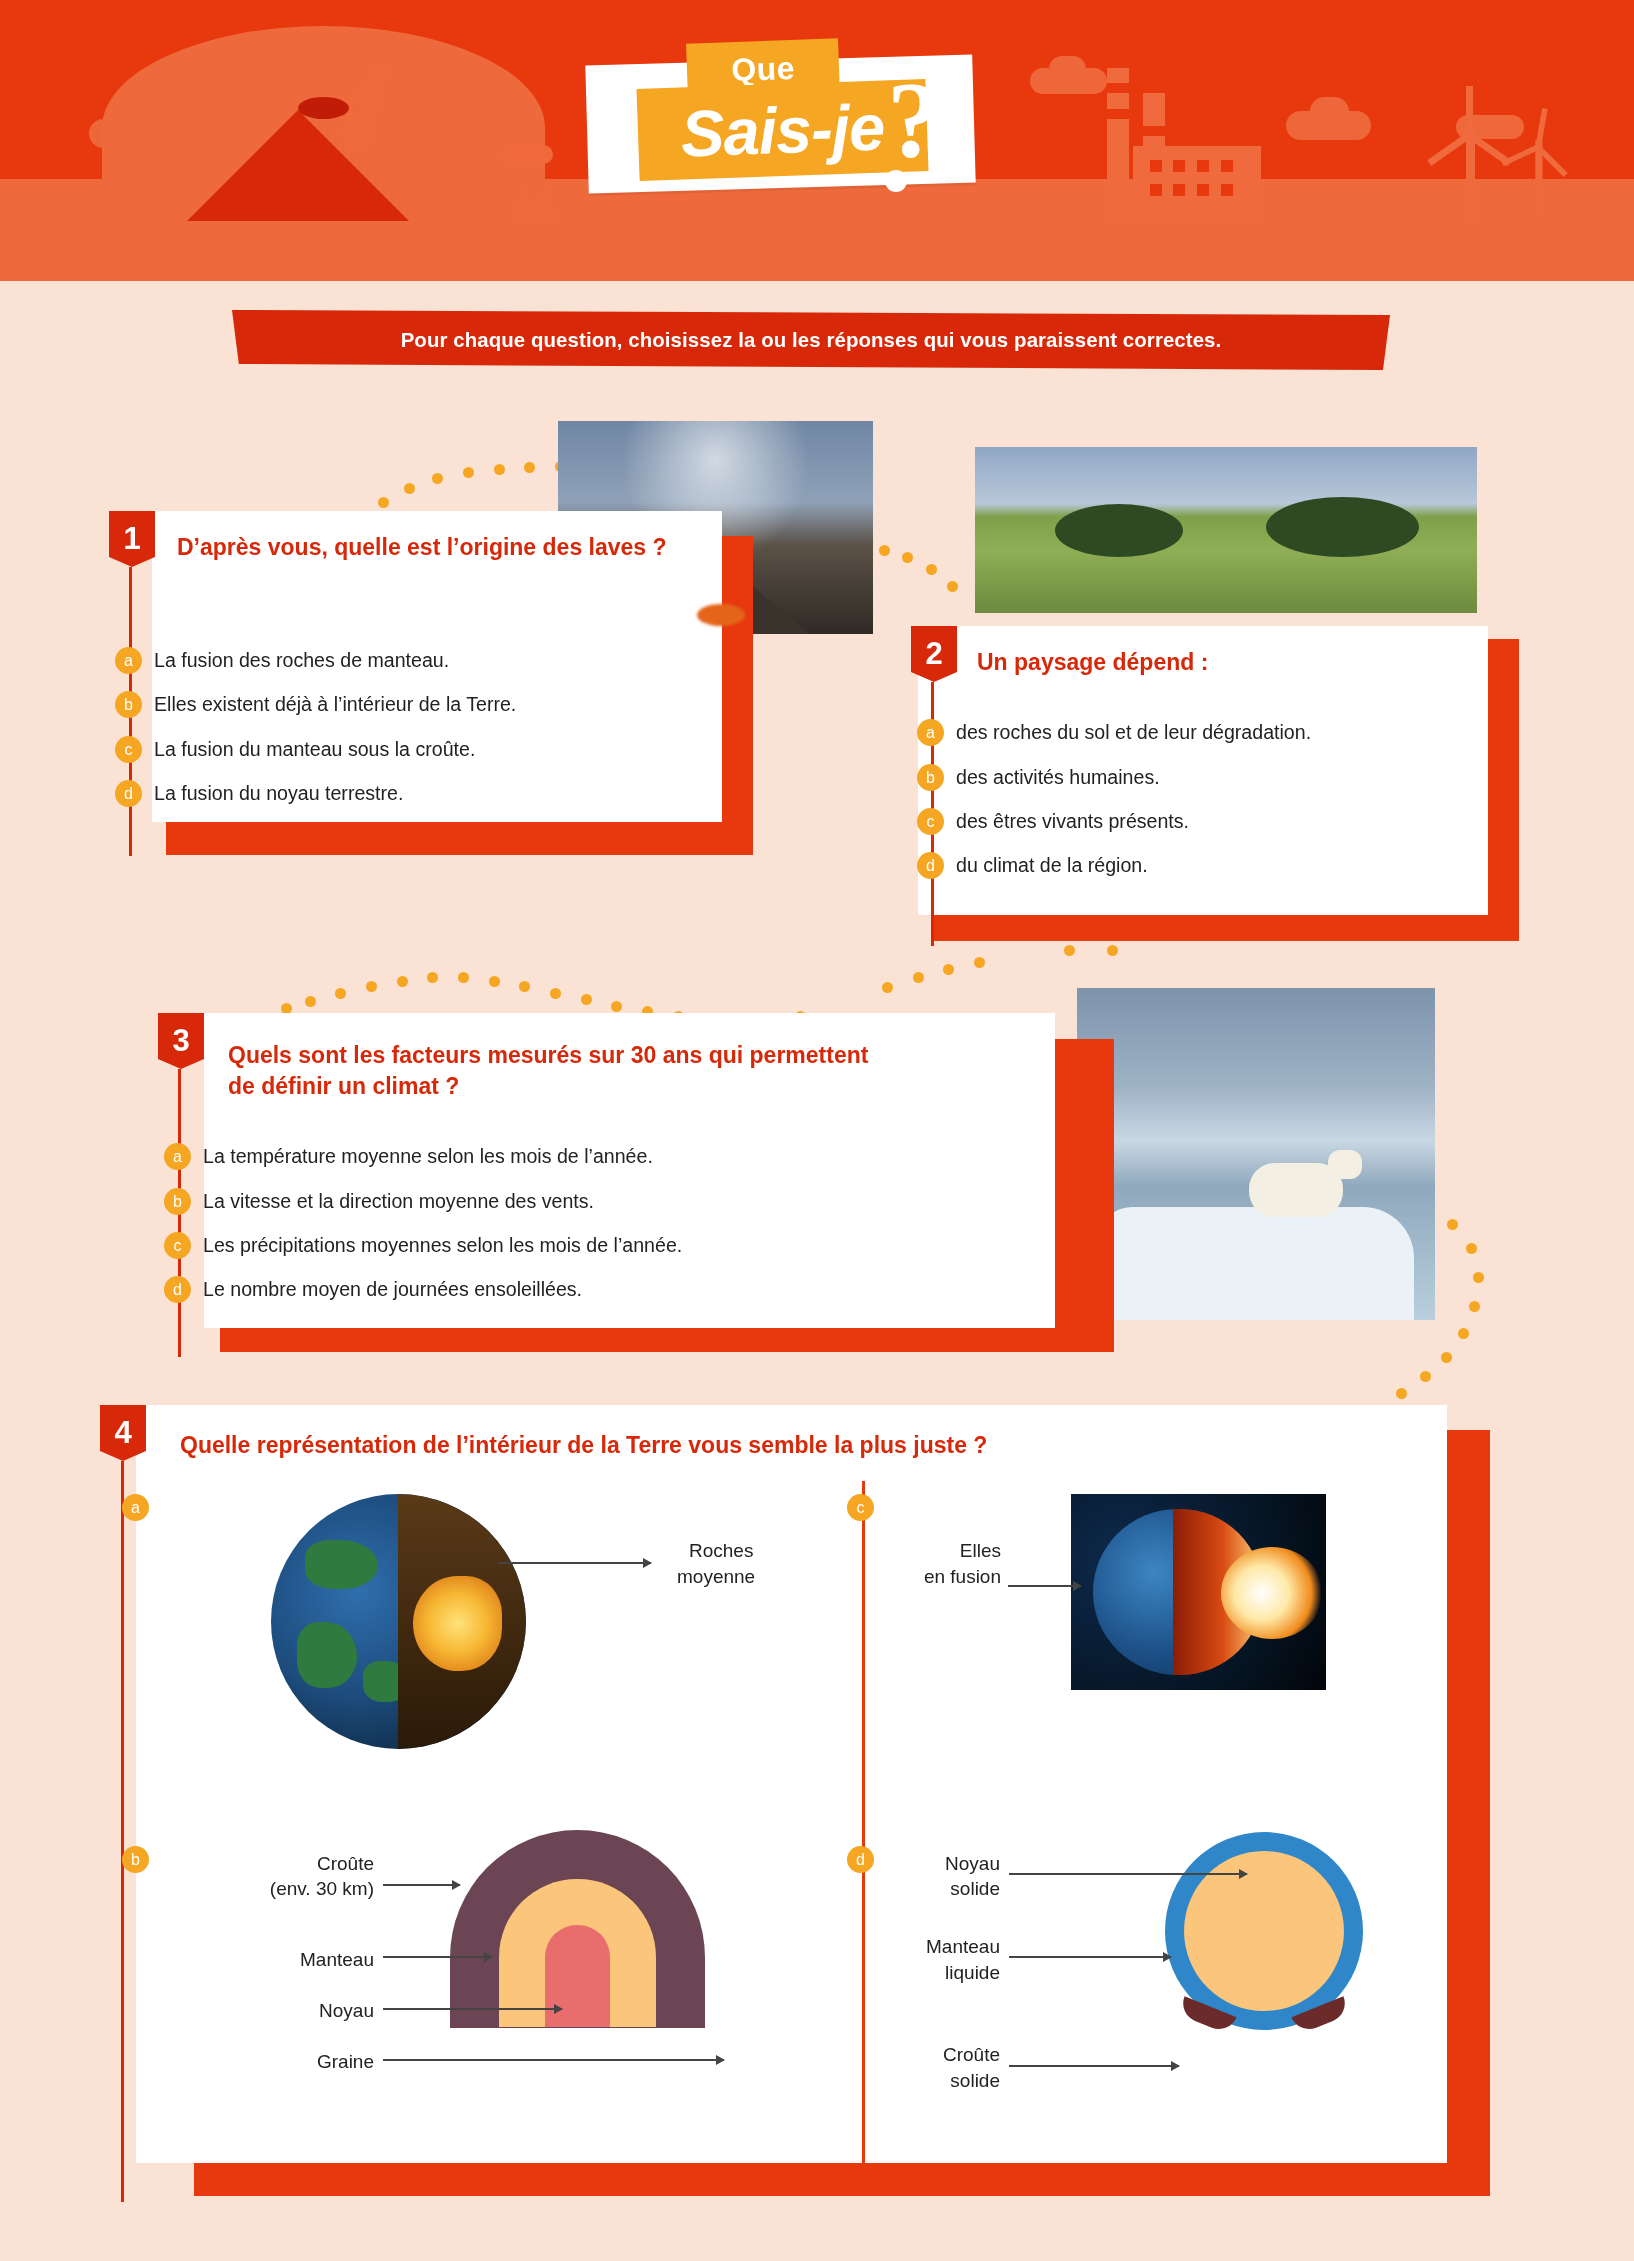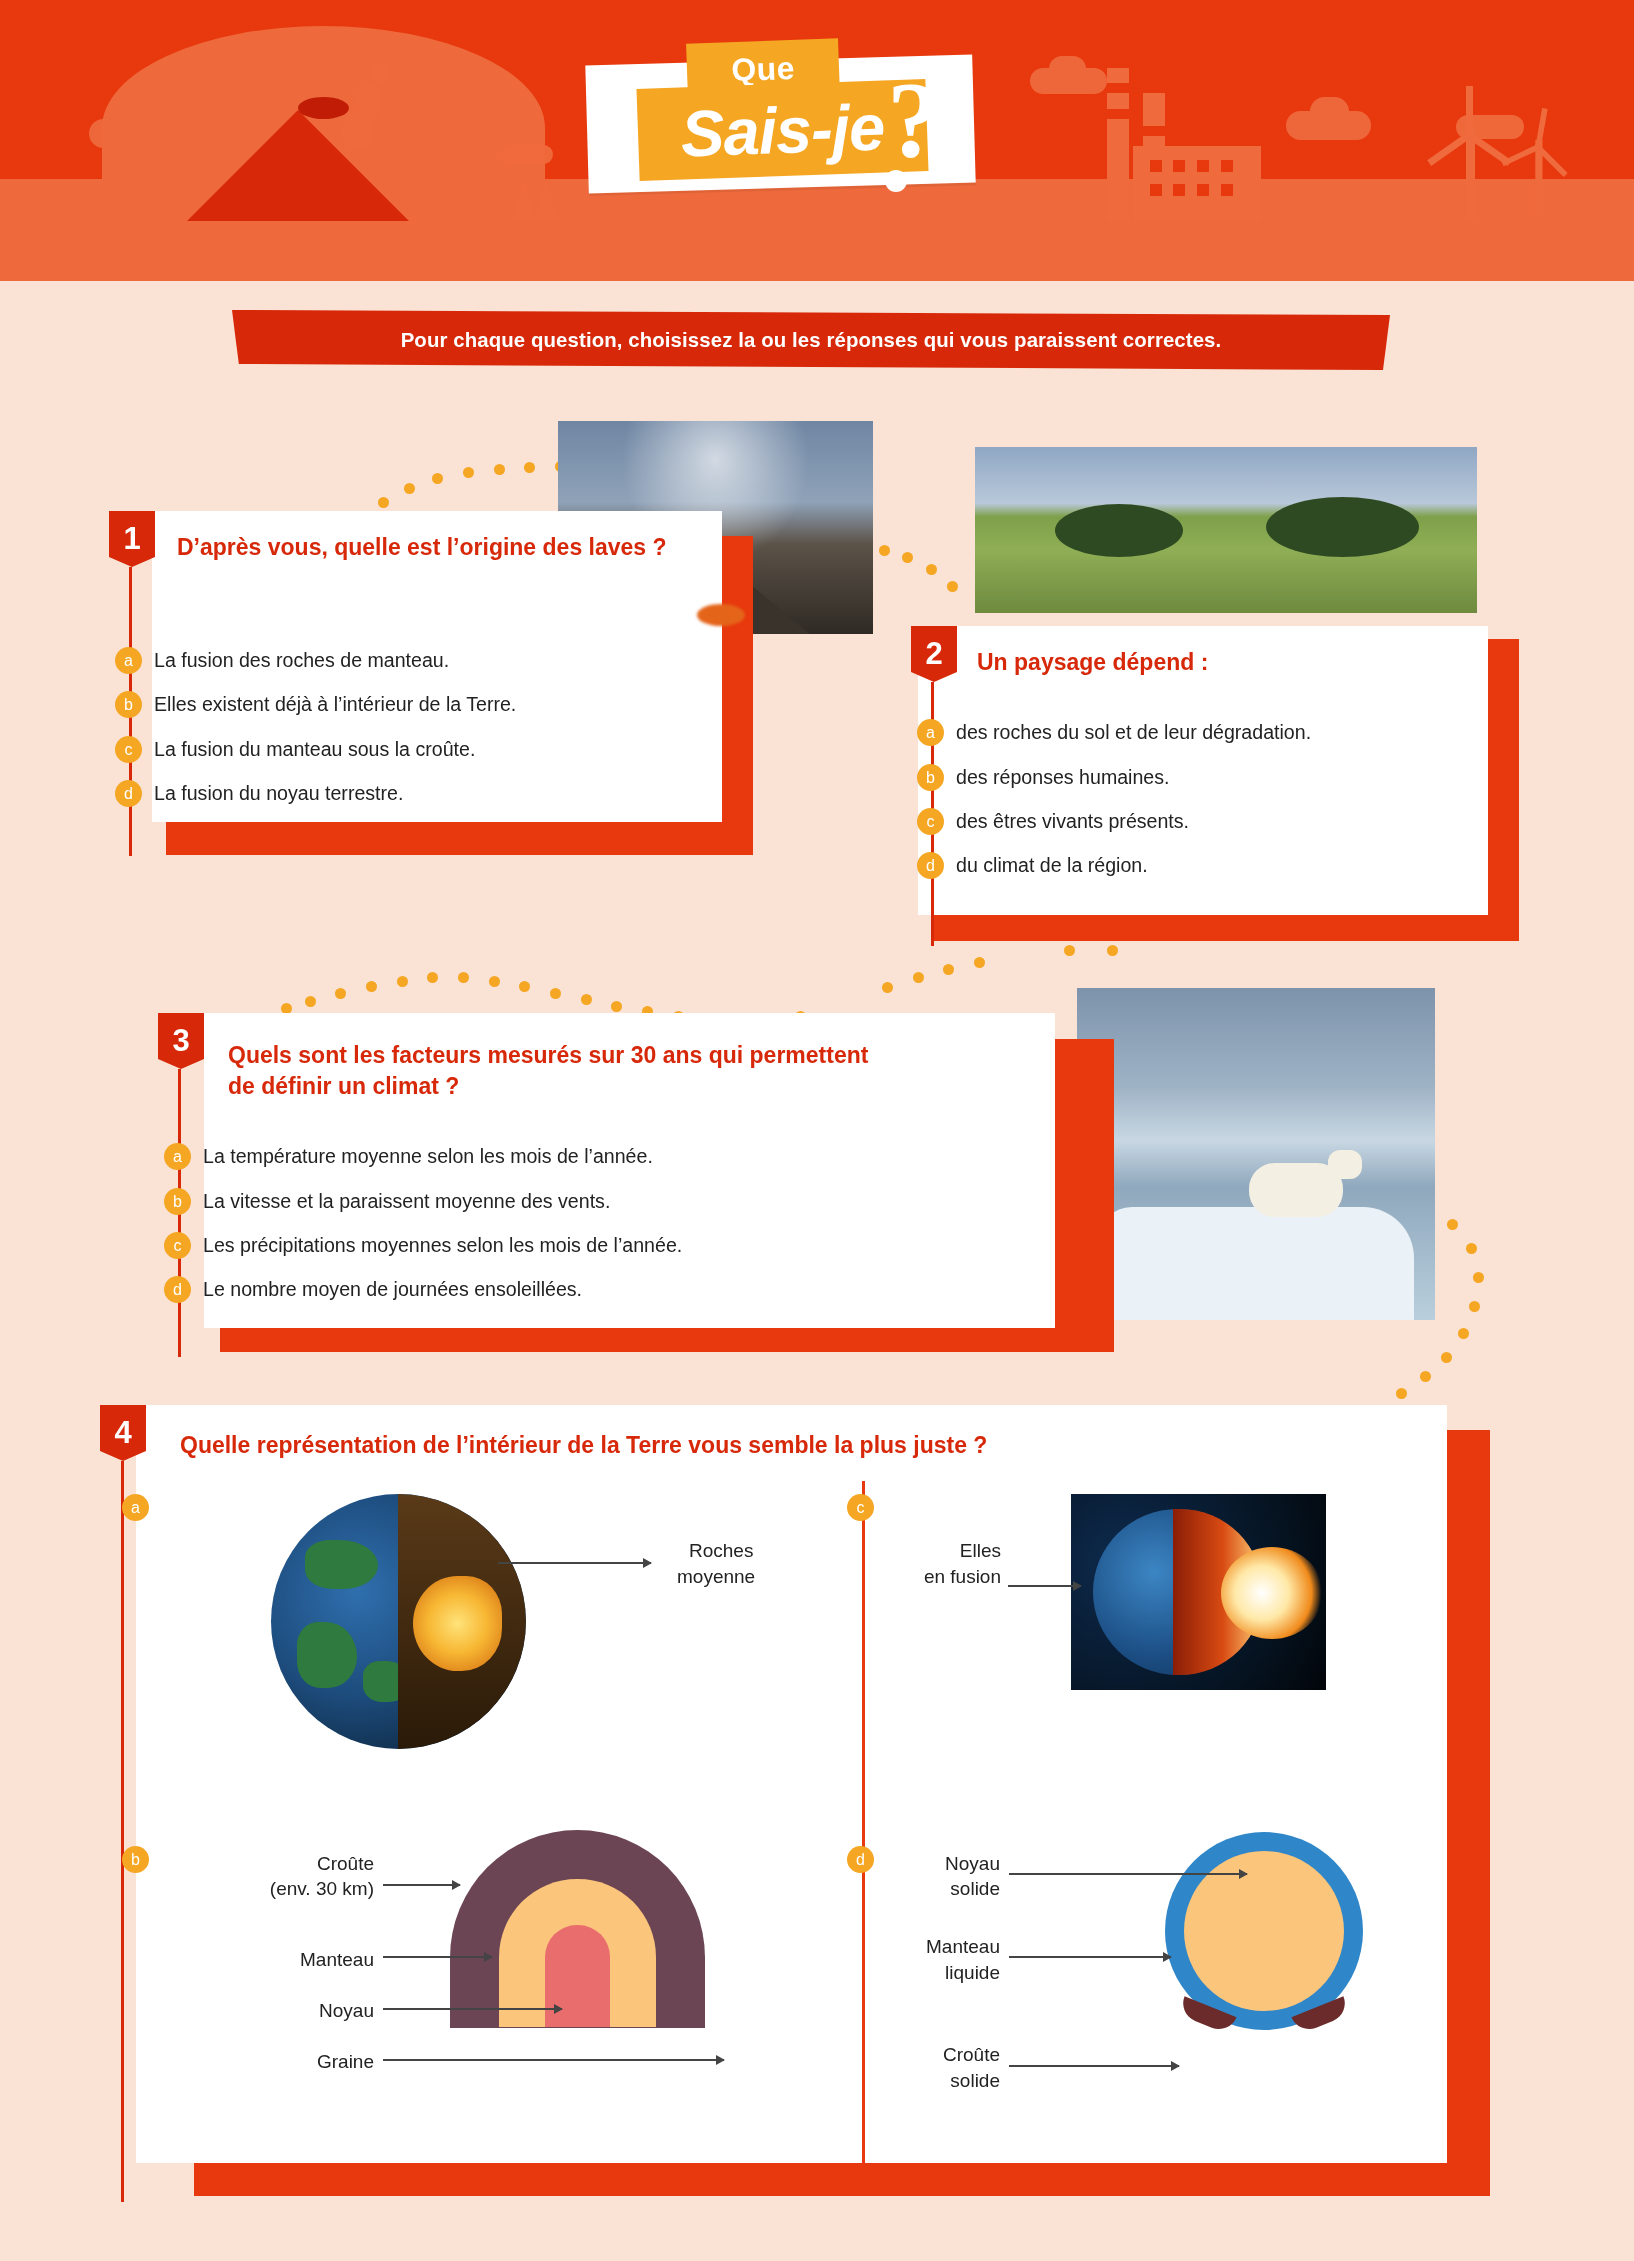--- a/index.html
+++ b/index.html
@@ -392,21 +392,21 @@
 </div>
 <div class="numline" style="left:931px;top:682px;height:264px;"></div>
 <div class="qtitle" style="left:977px;top:647px;width:477px;">Un paysage dépend :</div>
 
 <div class="opt" style="left:917px;top:719px;">
   <div class="bullet">a</div>
   <div class="opt-text">des roches du sol et de leur dégradation.</div>
 </div>
 <div class="opt" style="left:917px;top:764px;">
   <div class="bullet">b</div>
-  <div class="opt-text">des réponses humaines.</div>
+  <div class="opt-text">des activités humaines.</div>
 </div>
 <div class="opt" style="left:917px;top:808px;">
   <div class="bullet">c</div>
   <div class="opt-text">des êtres vivants présents.</div>
 </div>
 <div class="opt" style="left:917px;top:852px;">
   <div class="bullet">d</div>
   <div class="opt-text">du climat de la région.</div>
 </div>
 
@@ -450,21 +450,21 @@
 </div>
 <div class="numline" style="left:178px;top:1069px;height:288px;"></div>
 <div class="qtitle" style="left:228px;top:1040px;width:647px;">Quels sont les facteurs mesurés sur 30 ans qui permettent de définir un climat ?</div>
 
 <div class="opt" style="left:164px;top:1143px;">
   <div class="bullet">a</div>
   <div class="opt-text">La température moyenne selon les mois de l’année.</div>
 </div>
 <div class="opt" style="left:164px;top:1188px;">
   <div class="bullet">b</div>
-  <div class="opt-text">La vitesse et la paraissent moyenne des vents.</div>
+  <div class="opt-text">La vitesse et la direction moyenne des vents.</div>
 </div>
 <div class="opt" style="left:164px;top:1232px;">
   <div class="bullet">c</div>
   <div class="opt-text">Les précipitations moyennes selon les mois de l’année.</div>
 </div>
 <div class="opt" style="left:164px;top:1276px;">
   <div class="bullet">d</div>
   <div class="opt-text">Le nombre moyen de journées ensoleillées.</div>
 </div>
 

